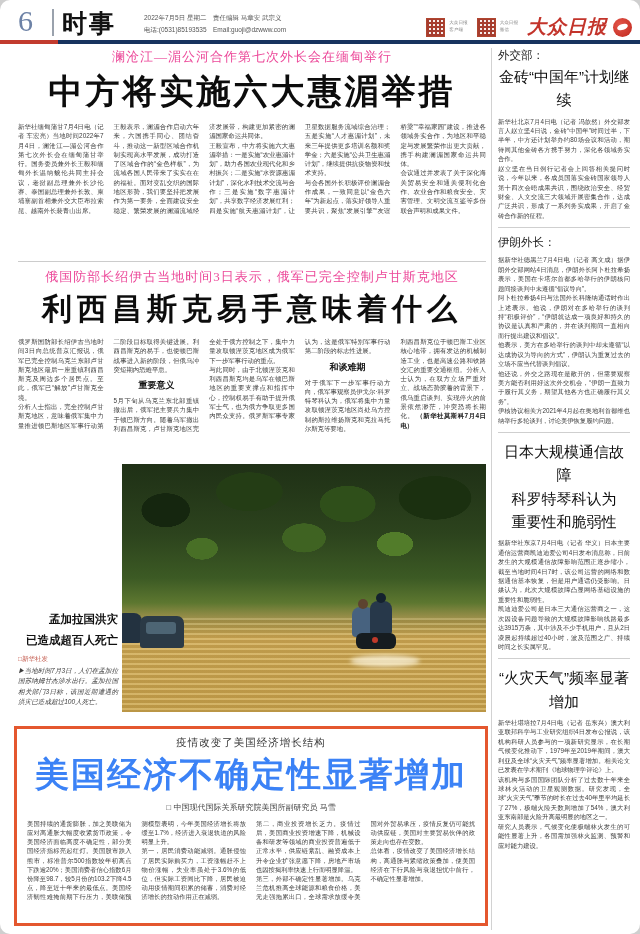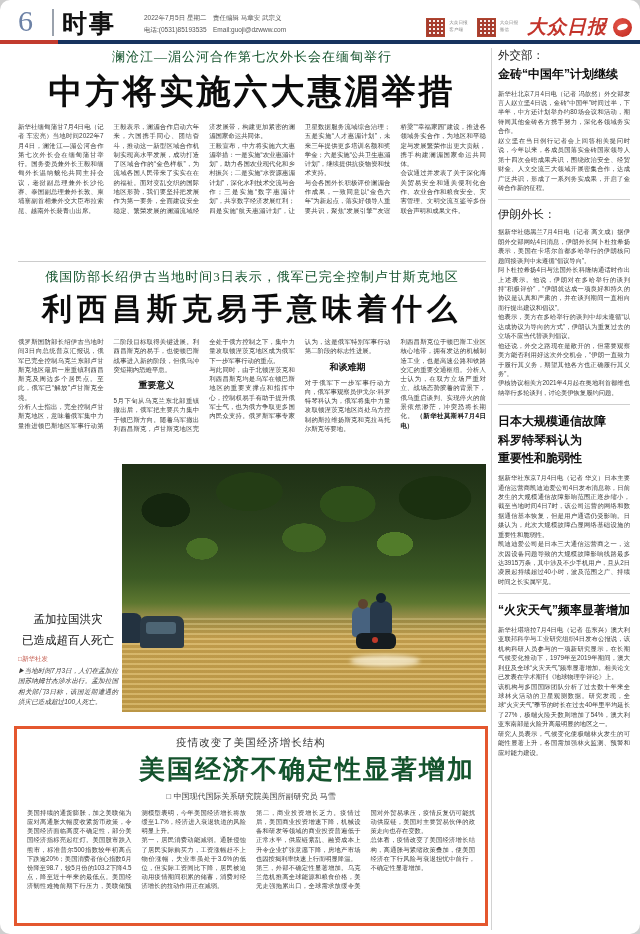--- a/index.html
+++ b/index.html
@@ -19,34 +19,34 @@
   .qr-label{font-size:4.6px;color:#8a8a8a;line-height:1.5;margin-right:5px;}
   .brand{font-family:"Liberation Serif",serif;font-size:19px;font-weight:900;color:#c3342b;letter-spacing:1px;font-style:italic;}
   .badge{width:19px;height:19px;border-radius:50%;background:radial-gradient(circle at 35% 35%,#e3564a,#c0271c);position:relative;margin-left:2px;}
   .badge::after{content:"";position:absolute;left:4px;top:6px;width:11px;height:6px;border-radius:50%;background:#fff;transform:rotate(-18deg);}
   .badge-sub{position:absolute;right:0px;top:26px;font-size:3.6px;color:#c0271c;letter-spacing:.5px;}
   .rule-red{position:absolute;left:0;top:40px;width:58px;height:4px;background:#c23b2e;}
   .rule-navy{position:absolute;left:58px;top:40px;right:0;height:4px;background:#17335f;}
 
   
   #main{position:absolute;left:18px;top:48px;width:468px;}
-  .kicker{ text-align:center;font-family:"Liberation Serif",serif;font-size:13px;color:#14532d;letter-spacing:1px;}
+  .kicker{ text-align:center;font-family:"Liberation Serif",serif;font-size:13px;color:#ec4899;letter-spacing:1px;}
   .t-main{text-align:center;font-size:34px;font-weight:900;color:#0c0c0c;letter-spacing:3px;margin-top:3px;}
   .t-serif{text-align:center;font-family:"Liberation Serif",serif;font-size:30px;font-weight:700;color:#0c0c0c;letter-spacing:5px;margin-top:3px;}
   .body5{margin-top:7px;column-count:5;column-gap:10px;font-size:6.4px;line-height:1.45;color:#3b3b3b;}
   .b1{height:131px;}
   .b2{height:120px;}
   .subhead{display:block;text-align:center;font-weight:900;font-size:9px;color:#111;margin:5px 0 4px;}
   .endnote{font-weight:900;color:#111;}
   .hairline{border:none;border-top:1px solid #cccccc;margin:8px 0 6px;}
 
   
   #photo-row{position:absolute;left:18px;top:462px;width:468px;height:252px;}
   #cap-block{position:absolute;left:0;bottom:6px;width:100px;}
-  .cap-title{text-align:center;font-size:11.5px;font-weight:400;color:#111;line-height:1.8;}
+  .cap-title{text-align:right;font-size:11.5px;font-weight:700;color:#111;line-height:1.8;}
   .cap-credit{font-size:6.5px;color:#c2574a;margin:4px 0 2px;}
   .cap-text{font-size:6.6px;font-style:italic;color:#3d3d3d;line-height:1.6;}
   #photo{position:absolute;left:104px;top:2px;width:364px;height:248px;overflow:hidden;
     background:linear-gradient(to bottom,#1f3016 0%,#2c431d 28%,#3c5a24 46%,#5d7730 56%,#9a8f4a 62%,#caa654 70%,#c5a04c 100%);}
   #photo .leaves{position:absolute;inset:0;height:62%;
     background:
       radial-gradient(40px 28px at 12% 30%,#15260f 0 60%,transparent 61%),
       radial-gradient(55px 32px at 35% 18%,#243d15 0 60%,transparent 61%),
       radial-gradient(46px 30px at 62% 26%,#2f4f1a 0 60%,transparent 61%),
       radial-gradient(60px 36px at 86% 22%,#1b3010 0 60%,transparent 61%),
@@ -63,39 +63,39 @@
   .riders .torso2{position:absolute;left:24px;top:2px;width:22px;height:34px;background:#27384a;border-radius:8px 8px 4px 4px;}
   .riders .head1{position:absolute;left:12px;top:0px;width:10px;height:10px;background:#5d4330;border-radius:50%;}
   .riders .head2{position:absolute;left:30px;top:-6px;width:10px;height:10px;background:#14222e;border-radius:50%;}
   .riders .bike{position:absolute;left:10px;top:34px;width:40px;height:16px;background:#161c20;border-radius:6px;}
   .riders .lamp{position:absolute;left:26px;top:38px;width:6px;height:6px;background:#c03a2a;border-radius:50%;}
   .splash{position:absolute;right:18%;bottom:18%;width:70px;height:12px;background:rgba(255,250,230,.7);border-radius:50%;filter:blur(2px);}
 
   
   #feature{position:absolute;left:14px;top:726px;width:474px;height:200px;border:3px solid #e4572e;background:#fff;padding:5px 10px;}
   .f-kicker{text-align:center;font-family:"Liberation Serif",serif;font-size:10.5px;color:#333;letter-spacing:1px;margin-top:2px;}
-  .f-title{text-align:right;font-size:26px;font-weight:900;color:#14532d;letter-spacing:2px;margin-top:2px;}
+  .f-title{text-align:center;font-size:34px;font-weight:900;color:#3b82f6;letter-spacing:2px;margin-top:2px;}
   .f-byline{text-align:center;font-size:8px;color:#444;margin-top:4px;}
   .f-body{margin-top:6px;height:108px;column-count:4;column-gap:10px;font-size:6.3px;line-height:1.45;color:#3b3b3b;}
   #forum{position:absolute;right:6px;bottom:5px;width:158px;height:52px;background:#fff;display:flex;align-items:center;gap:6px;}
   .wmap{position:relative;width:104px;height:46px;
     background:
       radial-gradient(26px 14px at 22% 35%,#3f5a73 0 60%,transparent 61%),
       radial-gradient(20px 12px at 52% 25%,#3f5a73 0 60%,transparent 61%),
       radial-gradient(26px 16px at 80% 40%,#3f5a73 0 60%,transparent 61%),
       radial-gradient(16px 10px at 38% 70%,#3f5a73 0 60%,transparent 61%),
       radial-gradient(14px 9px at 70% 78%,#3f5a73 0 60%,transparent 61%);}
   .wmap span{position:absolute;left:4px;bottom:8px;font-size:14px;font-weight:900;color:#17344f;letter-spacing:2px;text-shadow:0 0 2px #fff,0 0 2px #fff;}
   .forum-qr{width:34px;height:34px;border:1px solid #444;background-image:repeating-linear-gradient(0deg,#1c1c1c 0 2px,transparent 2px 4px),repeating-linear-gradient(90deg,#1c1c1c 0 2px,#fff 2px 4px);}
 
   
   #side-vline{position:absolute;left:491px;top:48px;bottom:4px;width:1px;background:#d2d2d2;}
   #side{position:absolute;left:498px;top:48px;width:132px;height:884px;overflow:hidden;}
   .s-kicker{font-family:"Liberation Serif",serif;font-size:11.5px;color:#222;}
-  .s-title{font-size:12px;font-weight:700;color:#0d0d0d;line-height:1.55;margin-top:2px;}
+  .s-title{text-align:center;font-size:15px;font-weight:400;color:#0d0d0d;line-height:1.55;margin-top:2px;}
   .s-body{margin-top:5px;font-size:6.3px;line-height:1.5;color:#3b3b3b;}
   .sdiv{border:none;border-top:1px solid #cfcfcf;margin:7px 0;}
 </style>
 </head>
 <body>
 
 <div id="page">
 
   <div id="hdr">
     <div class="pagenum">6</div>

